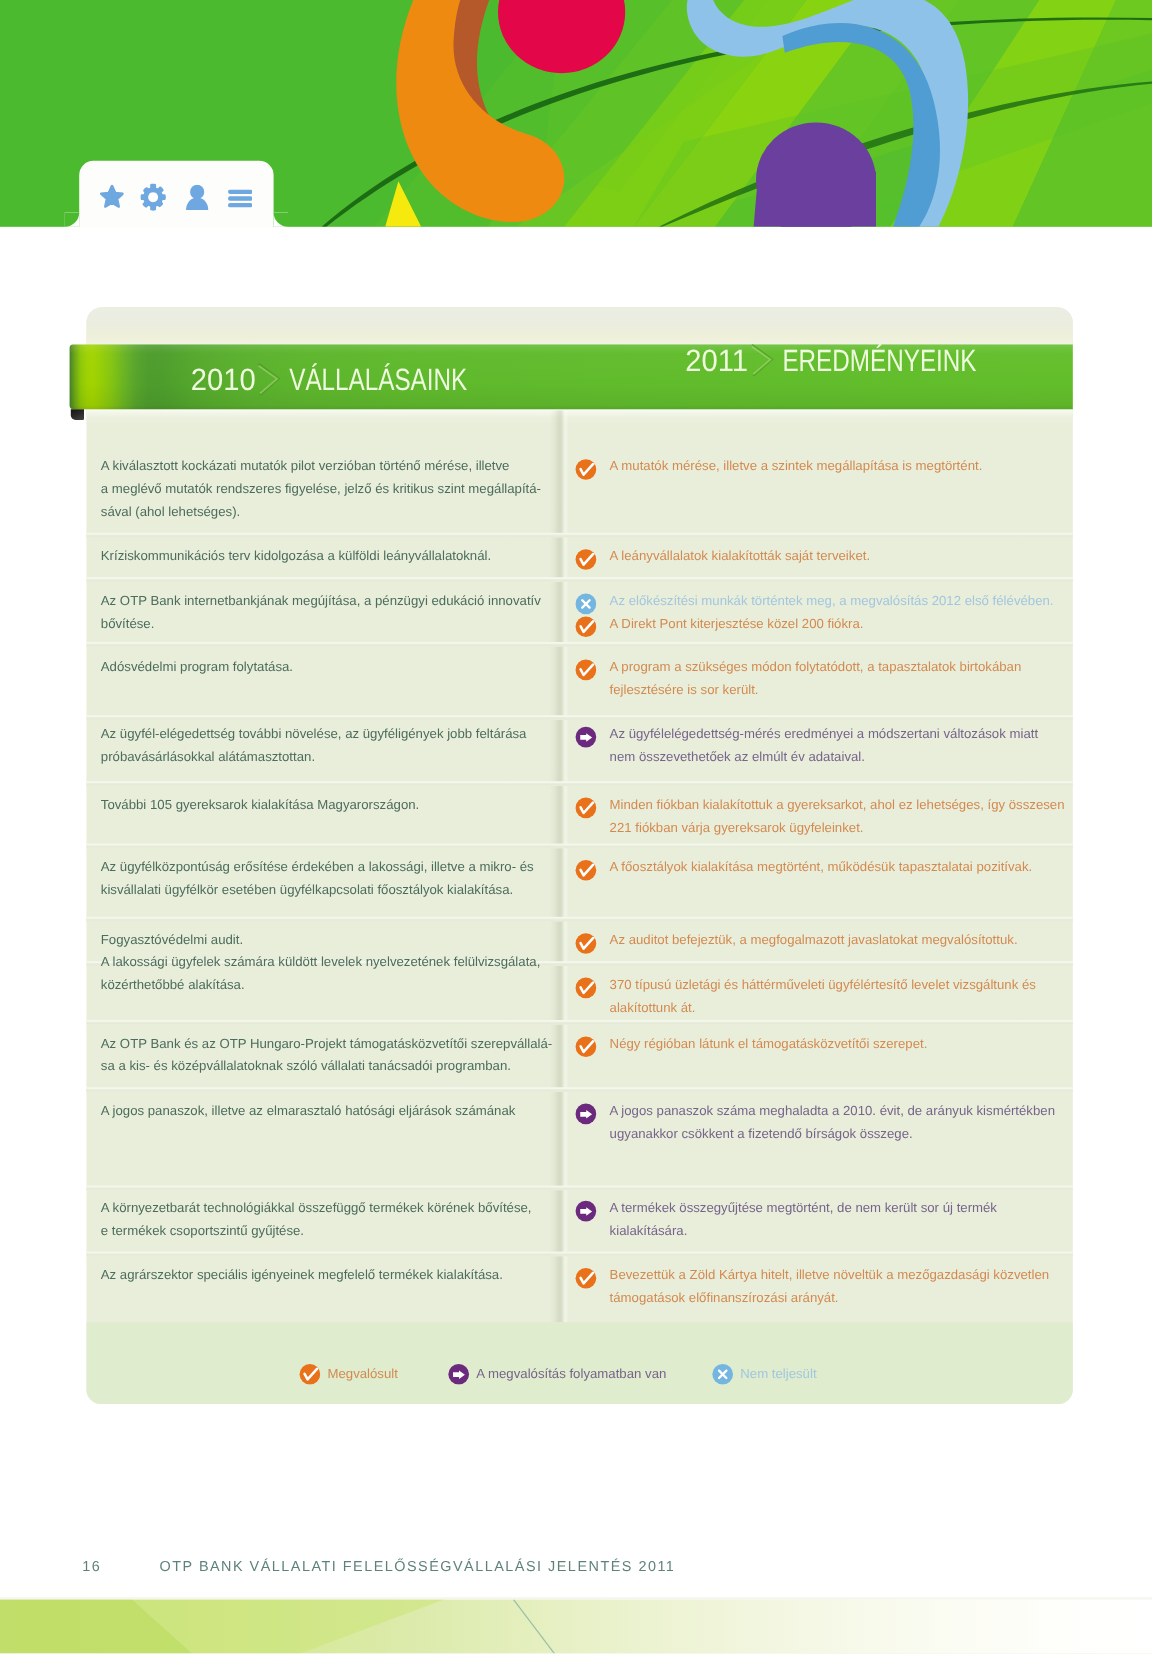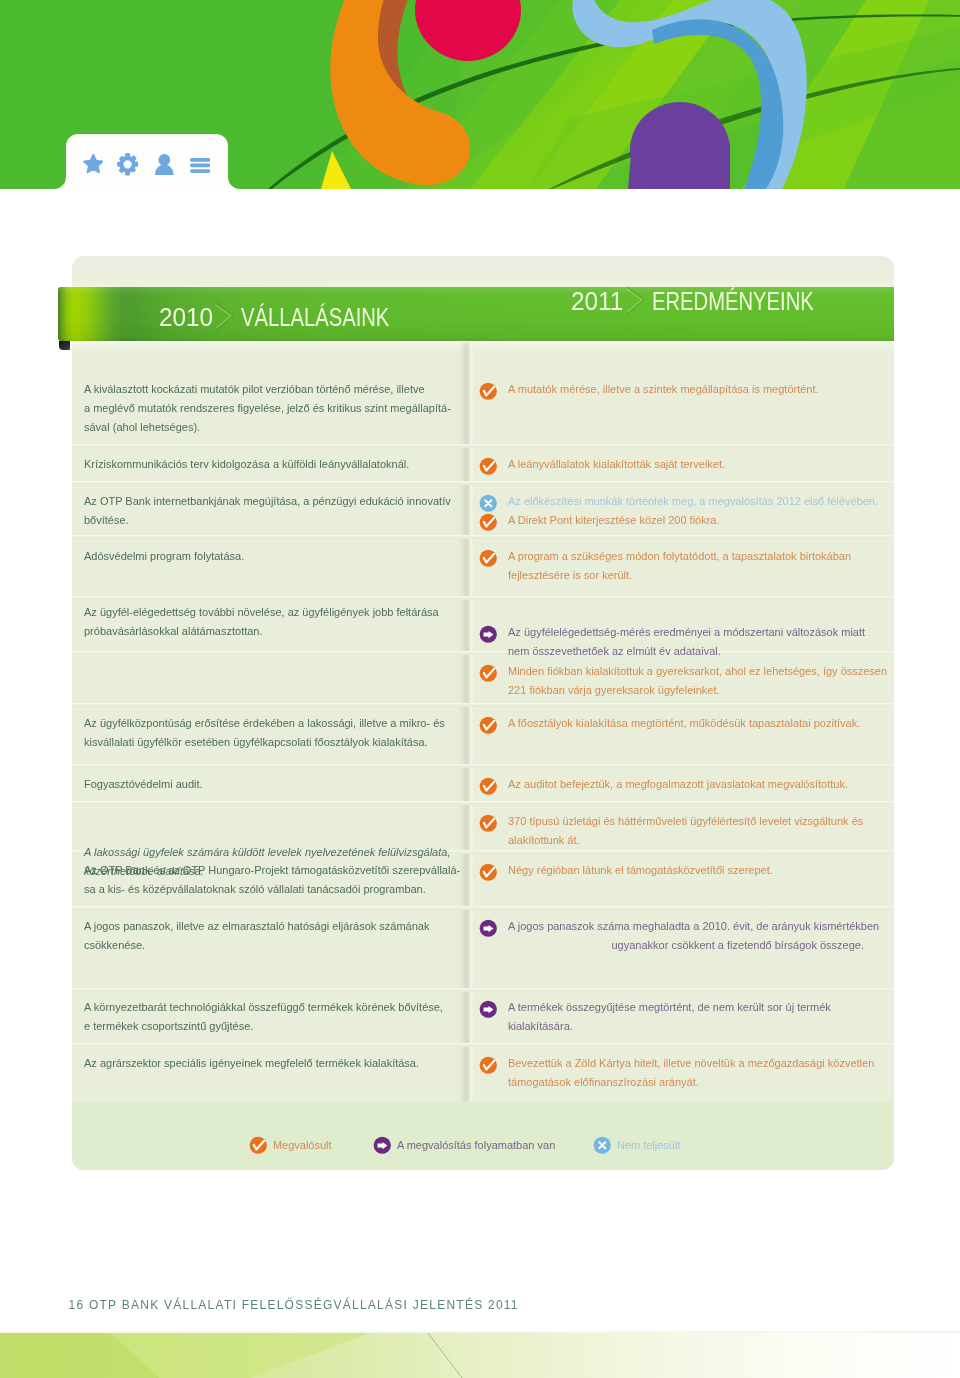--- a/index.html
+++ b/index.html
@@ -63,21 +63,21 @@
 
   
   .legend{position:absolute;left:72px;top:1102px;width:822px;height:68px;z-index:5;font-size:11px;}
   .legend .lg{position:absolute;white-space:nowrap;line-height:18.8px;height:18.8px;}
   .legend .lg .mk{position:absolute;left:0;top:0.4px;line-height:0;}
   .legend .lg .lb{margin-left:24.3px;}
 
   
   .footer{position:absolute;left:68.5px;top:1298px;color:#5e827b;font-size:12px;
           line-height:14px;letter-spacing:1.25px;z-index:5;white-space:nowrap;}
-  .footer .num{}
+  .footer .num{margin-right:44px;}
   .bottomband{position:absolute;left:0;top:1322px;width:960px;height:56px;overflow:hidden;}
 </style>
 </head>
 <body>
 
 <div class="page">
 
   <div class="hero">
     <svg width="960" height="189" viewBox="0 0 960 189" xmlns="http://www.w3.org/2000/svg">
       <defs>
@@ -288,29 +288,32 @@
               <path fill="none" stroke="#ffffff" stroke-width="2.3" stroke-linecap="round" stroke-linejoin="round" d="M5.2 9.6 L7.9 14.6 L16.4 5.2"></path>
             </svg></span>
           <div class="ln">A program a szükséges módon folytatódott, a tapasztalatok birtokában</div>
           <div class="ln">fejlesztésére is sor került.</div>
         </div>
       </div>
       <div class="cellL" style="top: 347.2px;">
         <div class="ln">Az ügyfél-elégedettség további növelése, az ügyféligények jobb feltárása</div>
         <div class="ln">próbavásárlásokkal alátámasztottan.</div>
       </div>
-      <div class="cellR" style="top: 347.2px; margin-top: 20px;">
+      <div class="cellR" style="top: 347.2px;">
         <div class="item prog">
           <span class="mk"><svg width="18.5" height="18.5" viewBox="0 0 20 20">
               <circle cx="10" cy="10" r="9.3" fill="#6c2a7e"></circle>
               <path fill="#ffffff" d="M4.9 8.2 L10.3 8.2 L10.3 6.5 L15.6 10.35 L10.3 14.2 L10.3 12.5 L4.9 12.5 Z"></path>
             </svg></span>
           <div class="ln">Az ügyfélelégedettség-mérés eredményei a módszertani változások miatt</div>
           <div class="ln">nem összevethetőek az elmúlt év adataival.</div>
         </div>
+      </div>
+      <div class="cellL" style="top: 406.2px;">
+        <div class="ln">További 105 gyereksarok kialakítása Magyarországon.</div>
       </div>
       <div class="cellR" style="top: 406.2px;">
         <div class="item ok">
           <span class="mk"><svg width="18.5" height="18.5" viewBox="0 0 20 20">
               <circle cx="10" cy="10" r="9.3" fill="#e8711a"></circle>
               <path fill="none" stroke="#ffffff" stroke-width="2.3" stroke-linecap="round" stroke-linejoin="round" d="M5.2 9.6 L7.9 14.6 L16.4 5.2"></path>
             </svg></span>
           <div class="ln">Minden fiókban kialakítottuk a gyereksarkot, ahol ez lehetséges, így összesen</div>
           <div class="ln">221 fiókban várja gyereksarok ügyfeleinket.</div>
         </div>
@@ -333,21 +336,21 @@
       </div>
       <div class="cellR" style="top: 519.2px;">
         <div class="item ok">
           <span class="mk"><svg width="18.5" height="18.5" viewBox="0 0 20 20">
               <circle cx="10" cy="10" r="9.3" fill="#e8711a"></circle>
               <path fill="none" stroke="#ffffff" stroke-width="2.3" stroke-linecap="round" stroke-linejoin="round" d="M5.2 9.6 L7.9 14.6 L16.4 5.2"></path>
             </svg></span>
           <div class="ln">Az auditot befejeztük, a megfogalmazott javaslatokat megvalósítottuk.</div>
         </div>
       </div>
-      <div class="cellL" style="top: 587px; font-style: italic;">
+      <div class="cellL" style="top: 537px;">
         <div class="ln">A lakossági ügyfelek számára küldött levelek nyelvezetének felülvizsgálata,</div>
         <div class="ln">közérthetőbbé alakítása.</div>
       </div>
       <div class="cellR" style="top: 556.2px;">
         <div class="item ok">
           <span class="mk"><svg width="18.5" height="18.5" viewBox="0 0 20 20">
               <circle cx="10" cy="10" r="9.3" fill="#e8711a"></circle>
               <path fill="none" stroke="#ffffff" stroke-width="2.3" stroke-linecap="round" stroke-linejoin="round" d="M5.2 9.6 L7.9 14.6 L16.4 5.2"></path>
             </svg></span>
           <div class="ln">370 típusú üzletági és háttérműveleti ügyfélértesítő levelet vizsgáltunk és</div>
@@ -362,23 +365,22 @@
         <div class="item ok">
           <span class="mk"><svg width="18.5" height="18.5" viewBox="0 0 20 20">
               <circle cx="10" cy="10" r="9.3" fill="#e8711a"></circle>
               <path fill="none" stroke="#ffffff" stroke-width="2.3" stroke-linecap="round" stroke-linejoin="round" d="M5.2 9.6 L7.9 14.6 L16.4 5.2"></path>
             </svg></span>
           <div class="ln">Négy régióban látunk el támogatásközvetítői szerepet.</div>
         </div>
       </div>
       <div class="cellL" style="top: 661.2px;">
         <div class="ln">A jogos panaszok, illetve az elmarasztaló hatósági eljárások számának</div>
-        <div class="ln">csökkenése.</div>
-      </div>
-      <div class="cellR" style="top: 661.2px; text-align: right;">
+      </div>
+      <div class="cellR" style="top: 661.2px;">
         <div class="item prog">
           <span class="mk"><svg width="18.5" height="18.5" viewBox="0 0 20 20">
               <circle cx="10" cy="10" r="9.3" fill="#6c2a7e"></circle>
               <path fill="#ffffff" d="M4.9 8.2 L10.3 8.2 L10.3 6.5 L15.6 10.35 L10.3 14.2 L10.3 12.5 L4.9 12.5 Z"></path>
             </svg></span>
           <div class="ln">A jogos panaszok száma meghaladta a 2010. évit, de arányuk kismértékben</div>
           <div class="ln">ugyanakkor csökkent a fizetendő bírságok összege.</div>
         </div>
       </div>
       <div class="cellL" style="top: 742.2px;">

